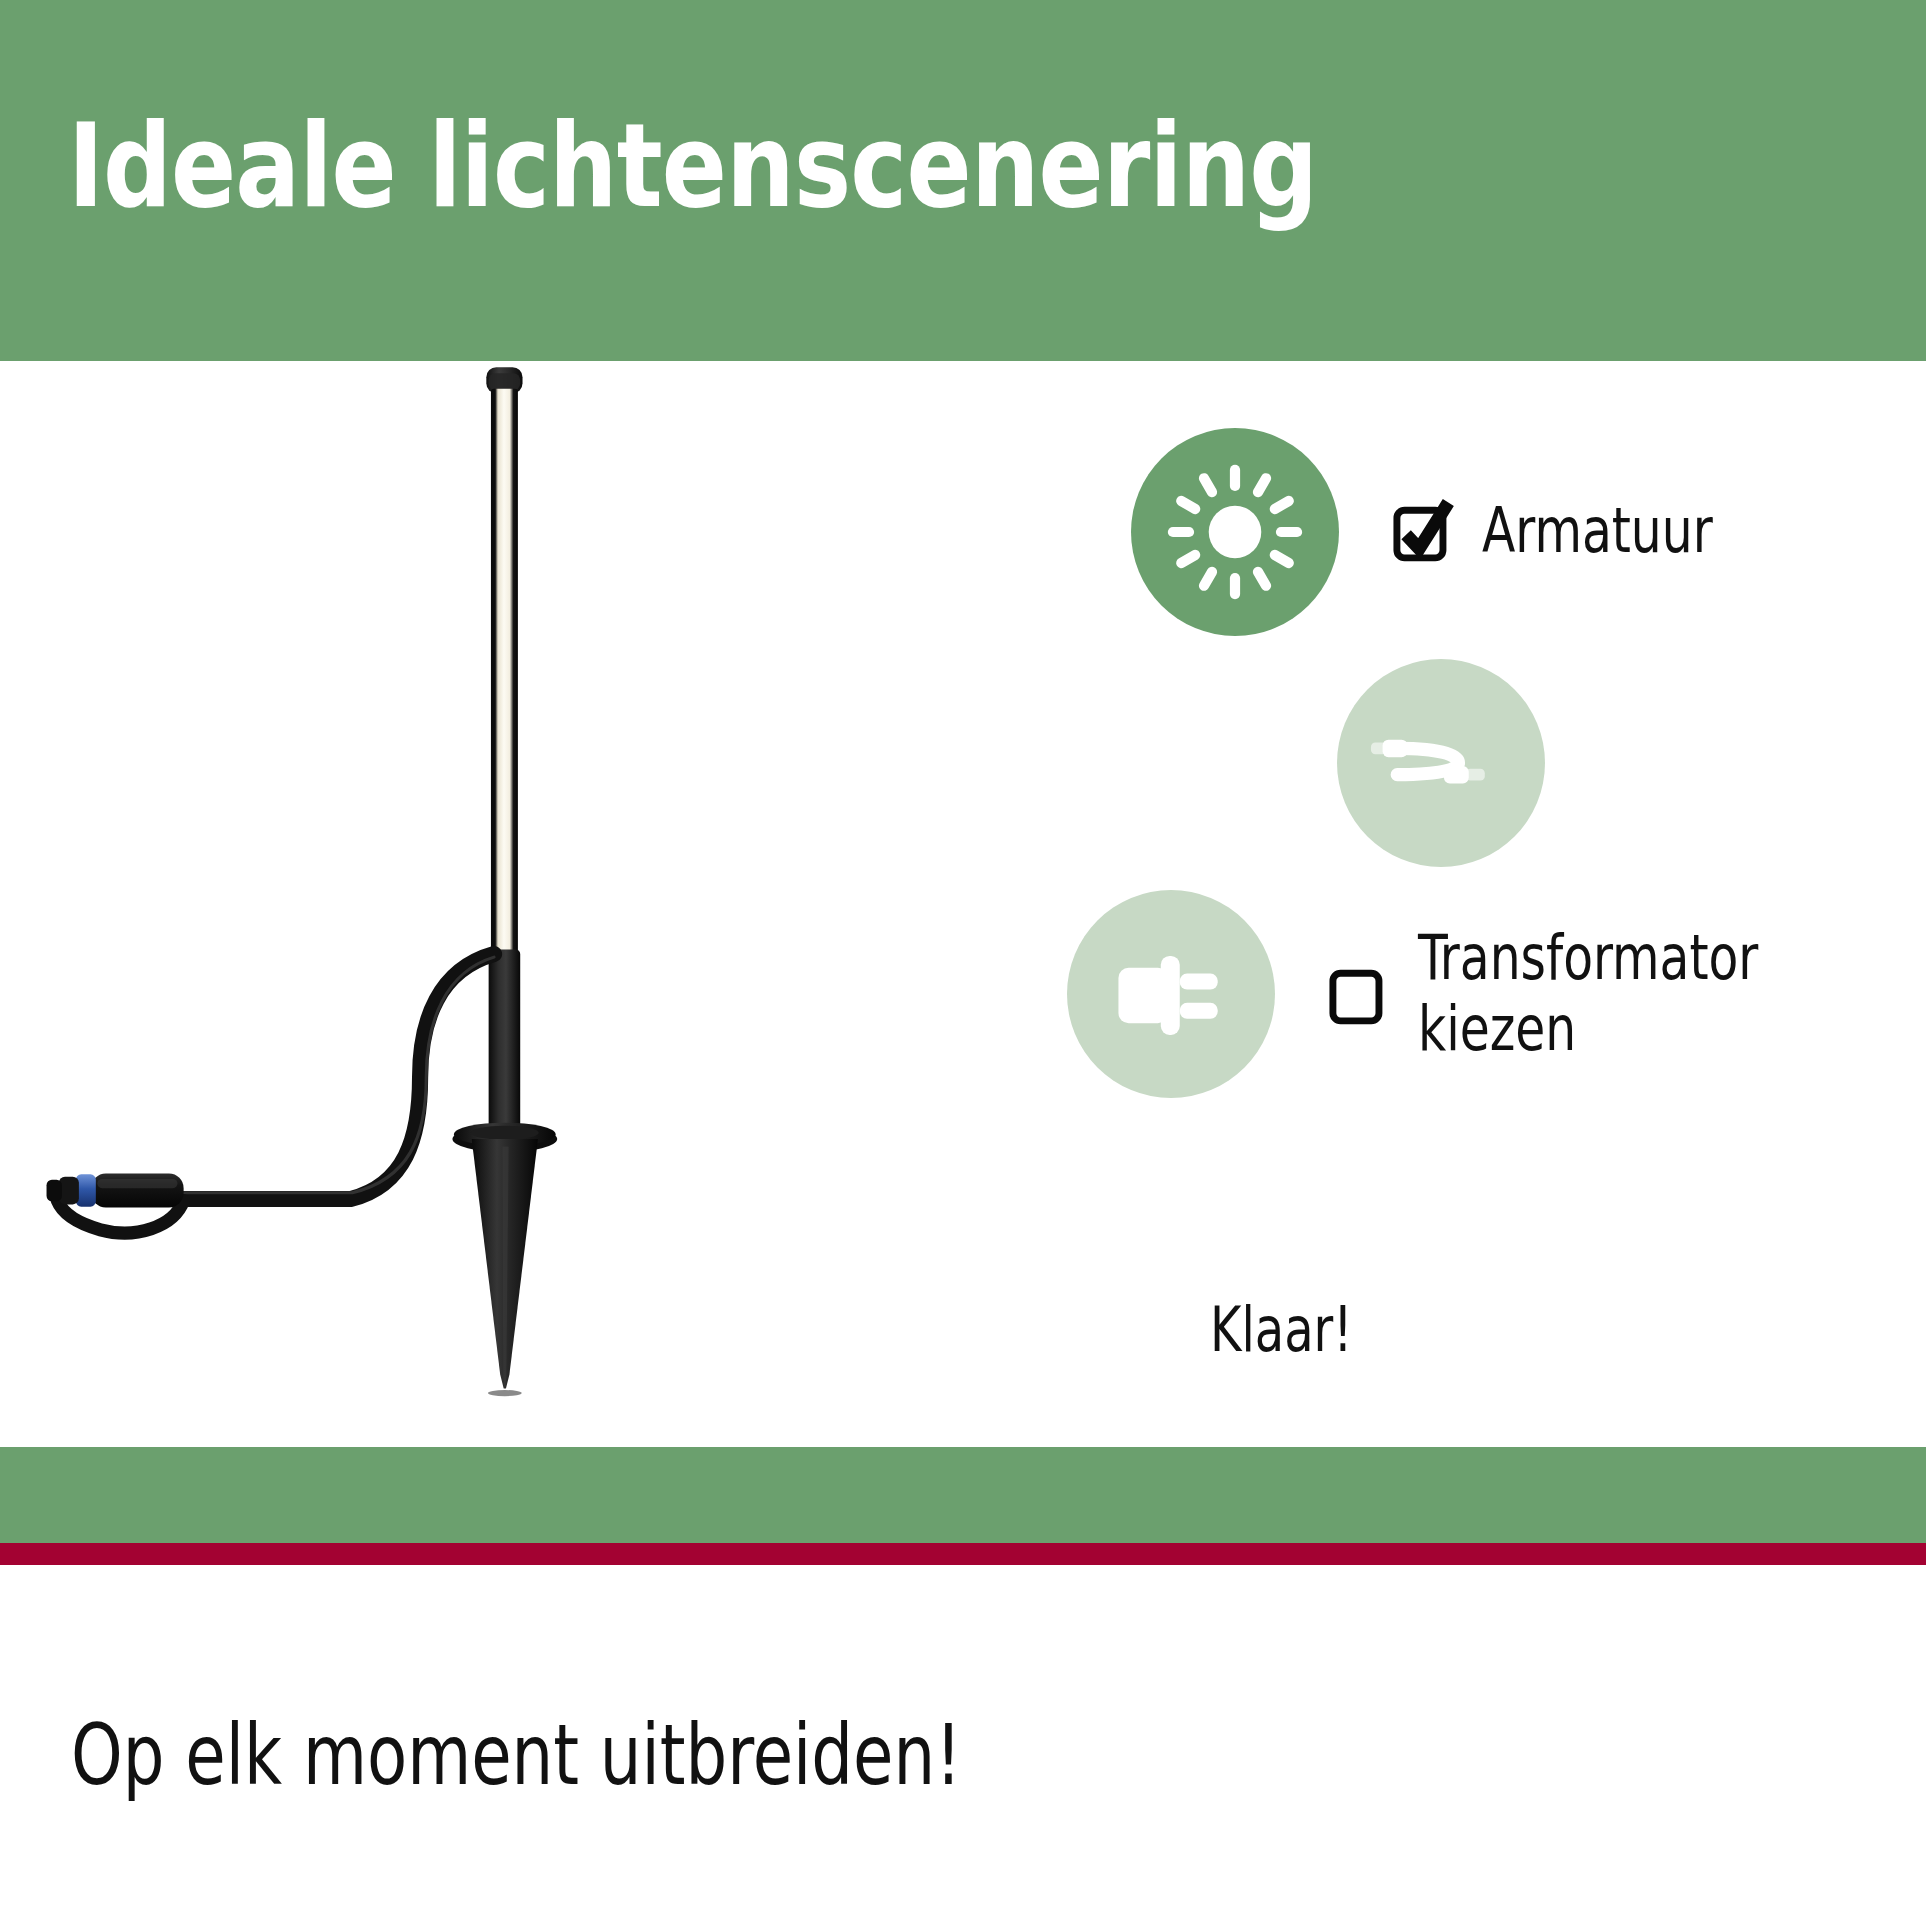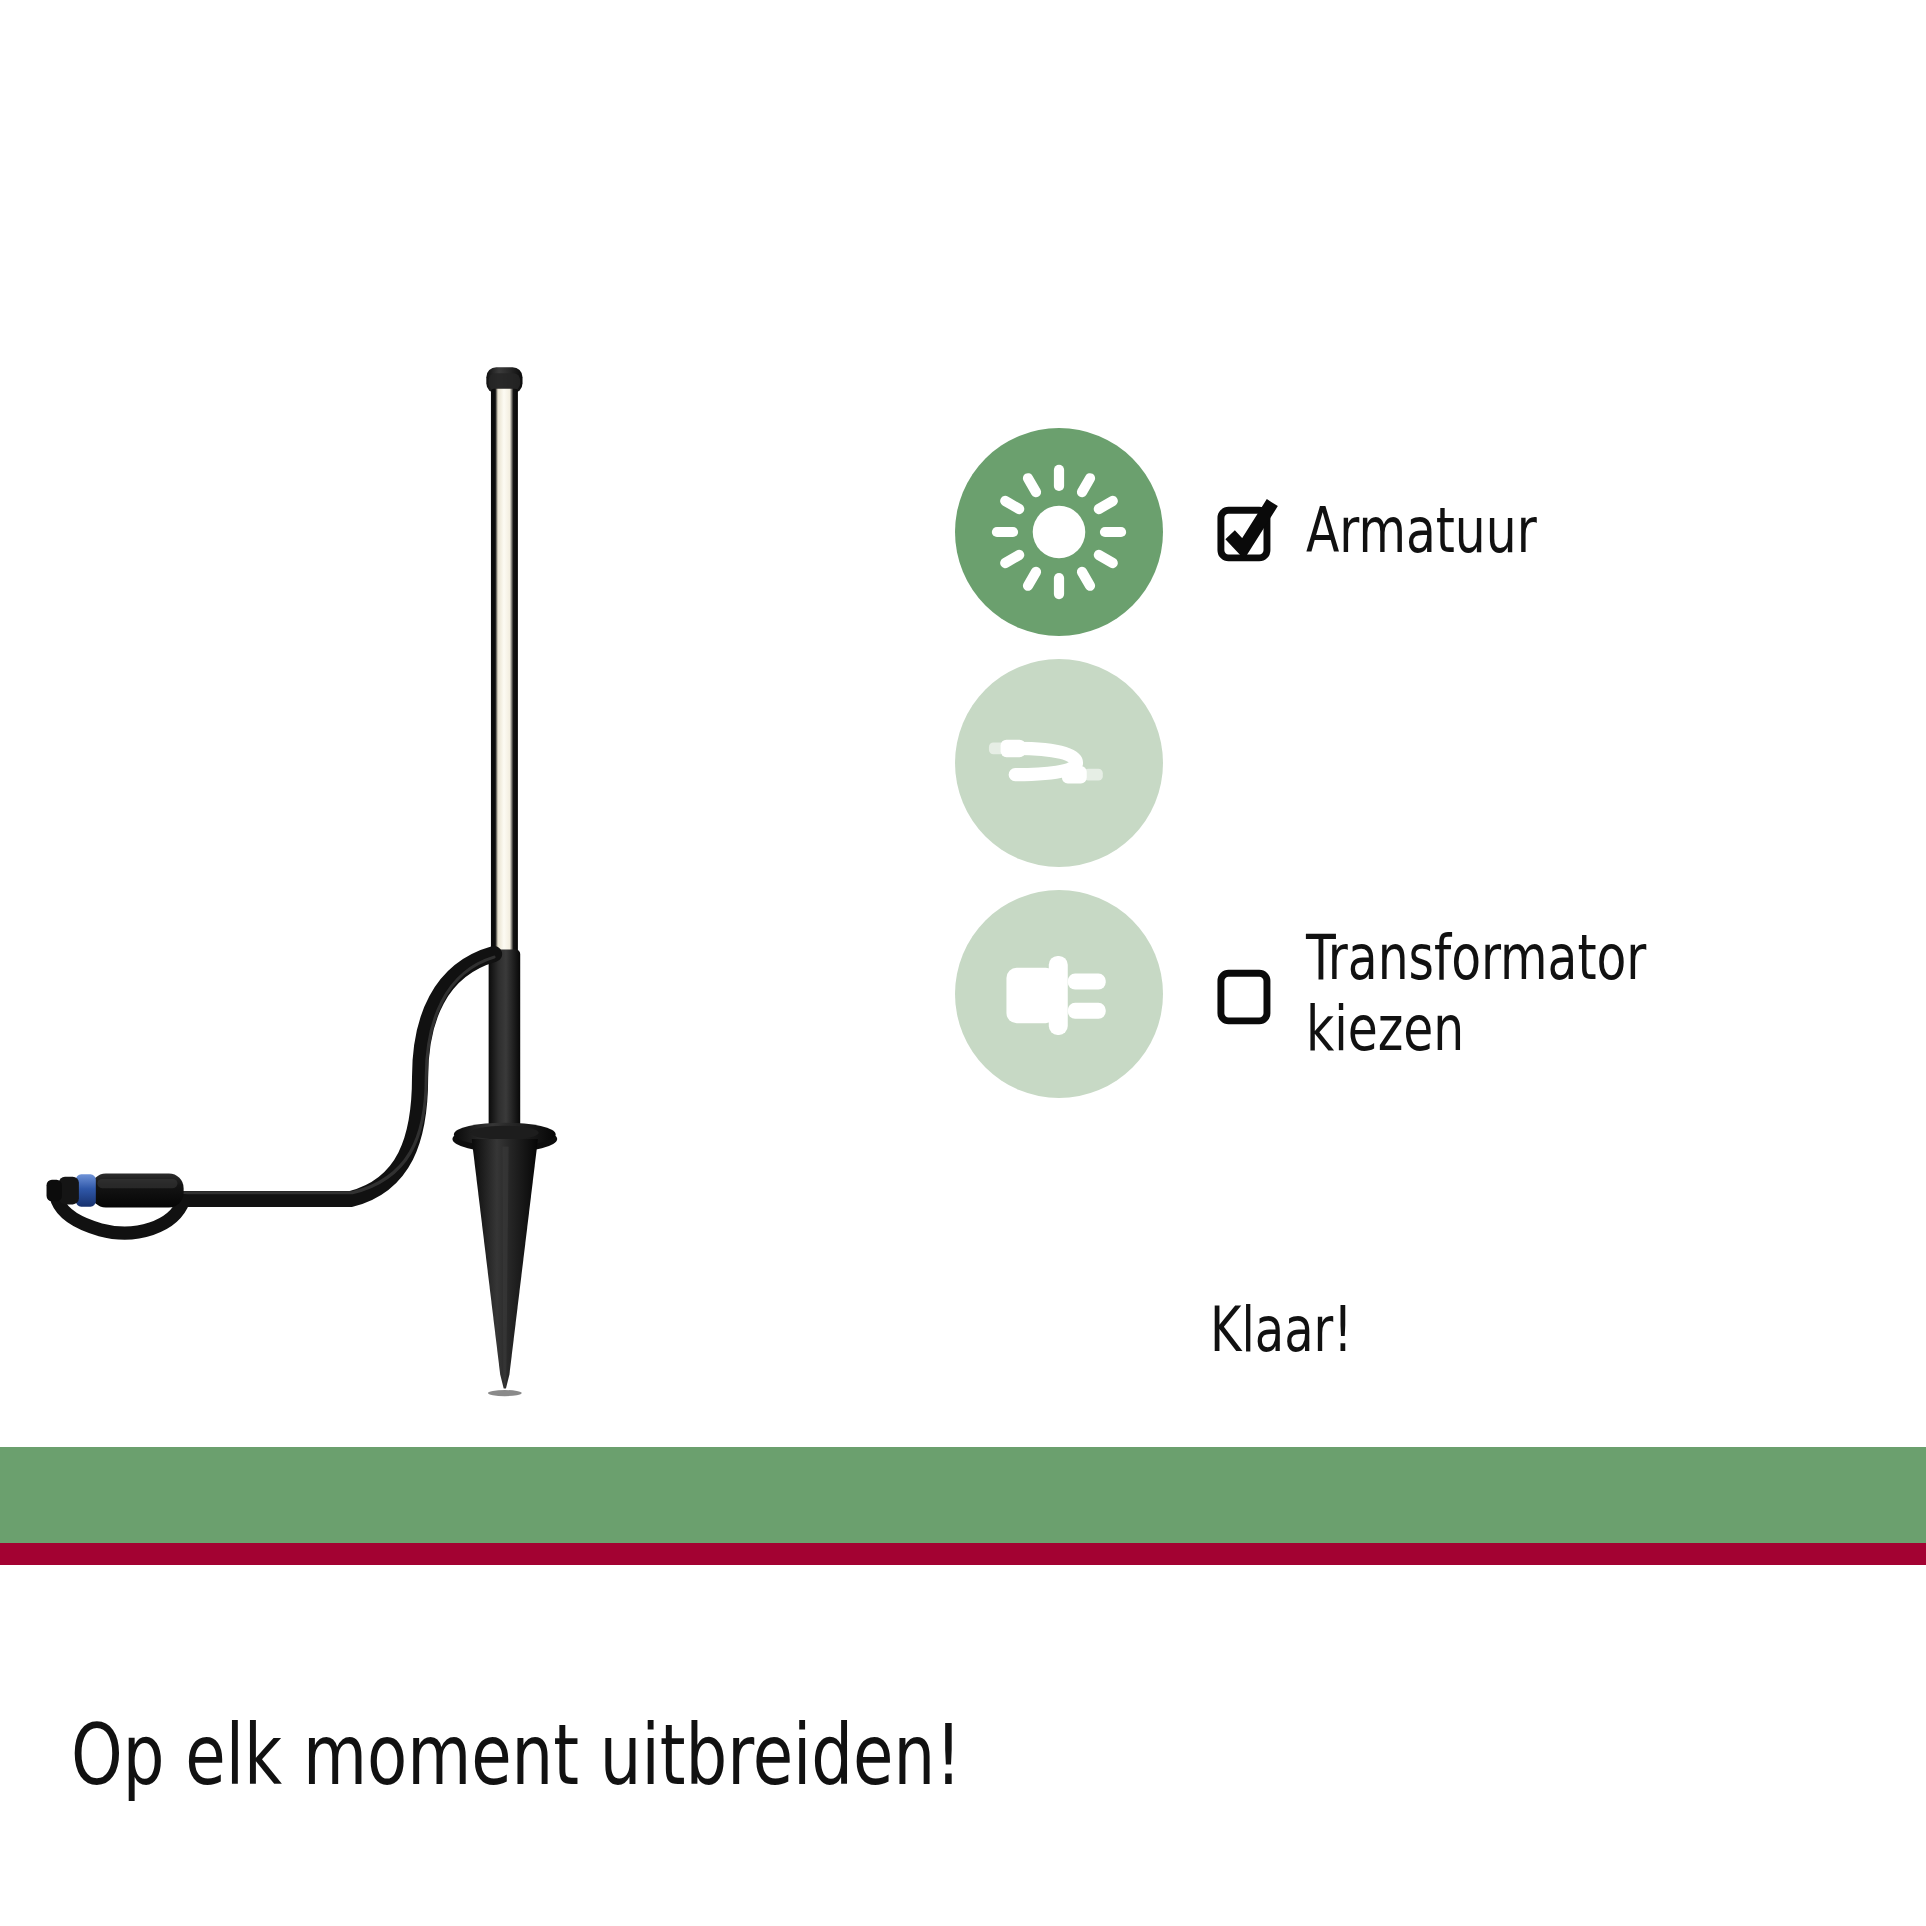--- a/index.html
+++ b/index.html
@@ -49,20 +49,21 @@
   .checklist {
     position:absolute;
     left:955px; top:416px;
     width:971px;
   }
   .check-row {
     position:relative;
     height:231px;
     display:flex;
     align-items:center;
+    justify-content:center;
   }
   .icon-circle {
     position:relative;
     flex:0 0 auto;
     width:208px; height:208px;
     border-radius:50%;
     display:flex;
     align-items:center;
     justify-content:center;
   }
@@ -129,20 +130,23 @@
     white-space:nowrap;
     transform:scaleX(0.88);
     transform-origin:left center;
   }
 </style>
 </head>
 <body>
 
 <div id="page">
 
+  <div class="header-band">
+    <div class="header-title">Ideale lichtenscenering</div>
+  </div>
 
   <div class="product-panel">
     <svg class="product-svg" viewBox="0 0 1230 1410" xmlns="http://www.w3.org/2000/svg">
       <defs>
         <linearGradient id="poleShade" x1="0" y1="0" x2="1" y2="0">
           <stop offset="0%" stop-color="#0b0b0b"></stop>
           <stop offset="32%" stop-color="#2e2e2e"></stop>
           <stop offset="55%" stop-color="#3a3a3a"></stop>
           <stop offset="100%" stop-color="#070707"></stop>
         </linearGradient>

